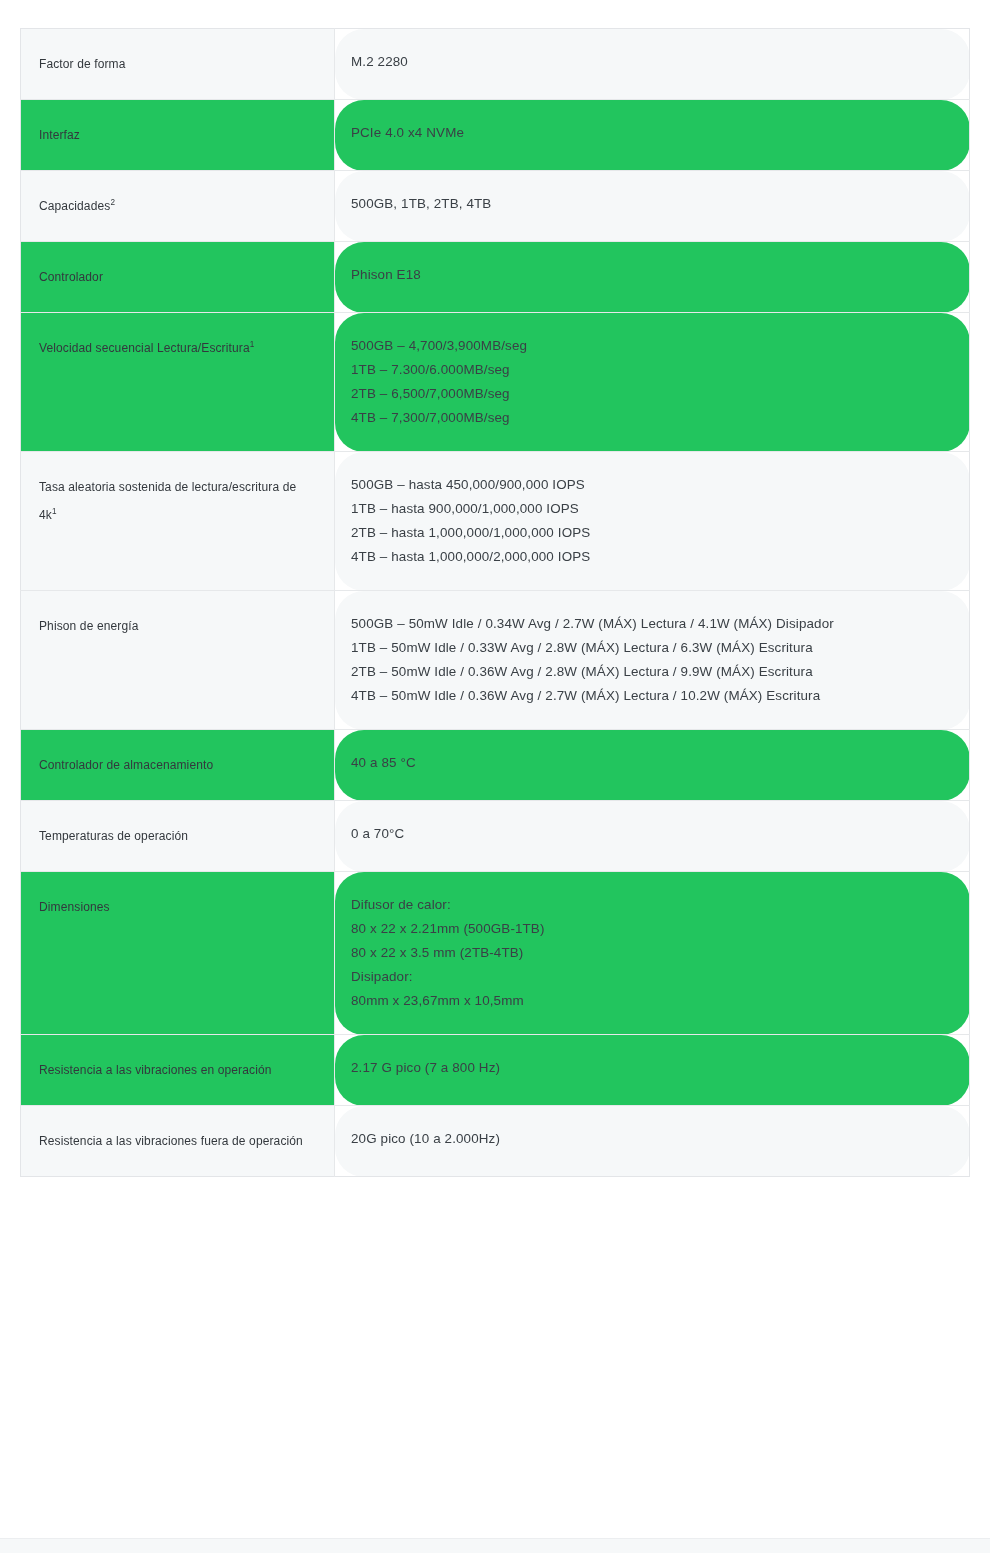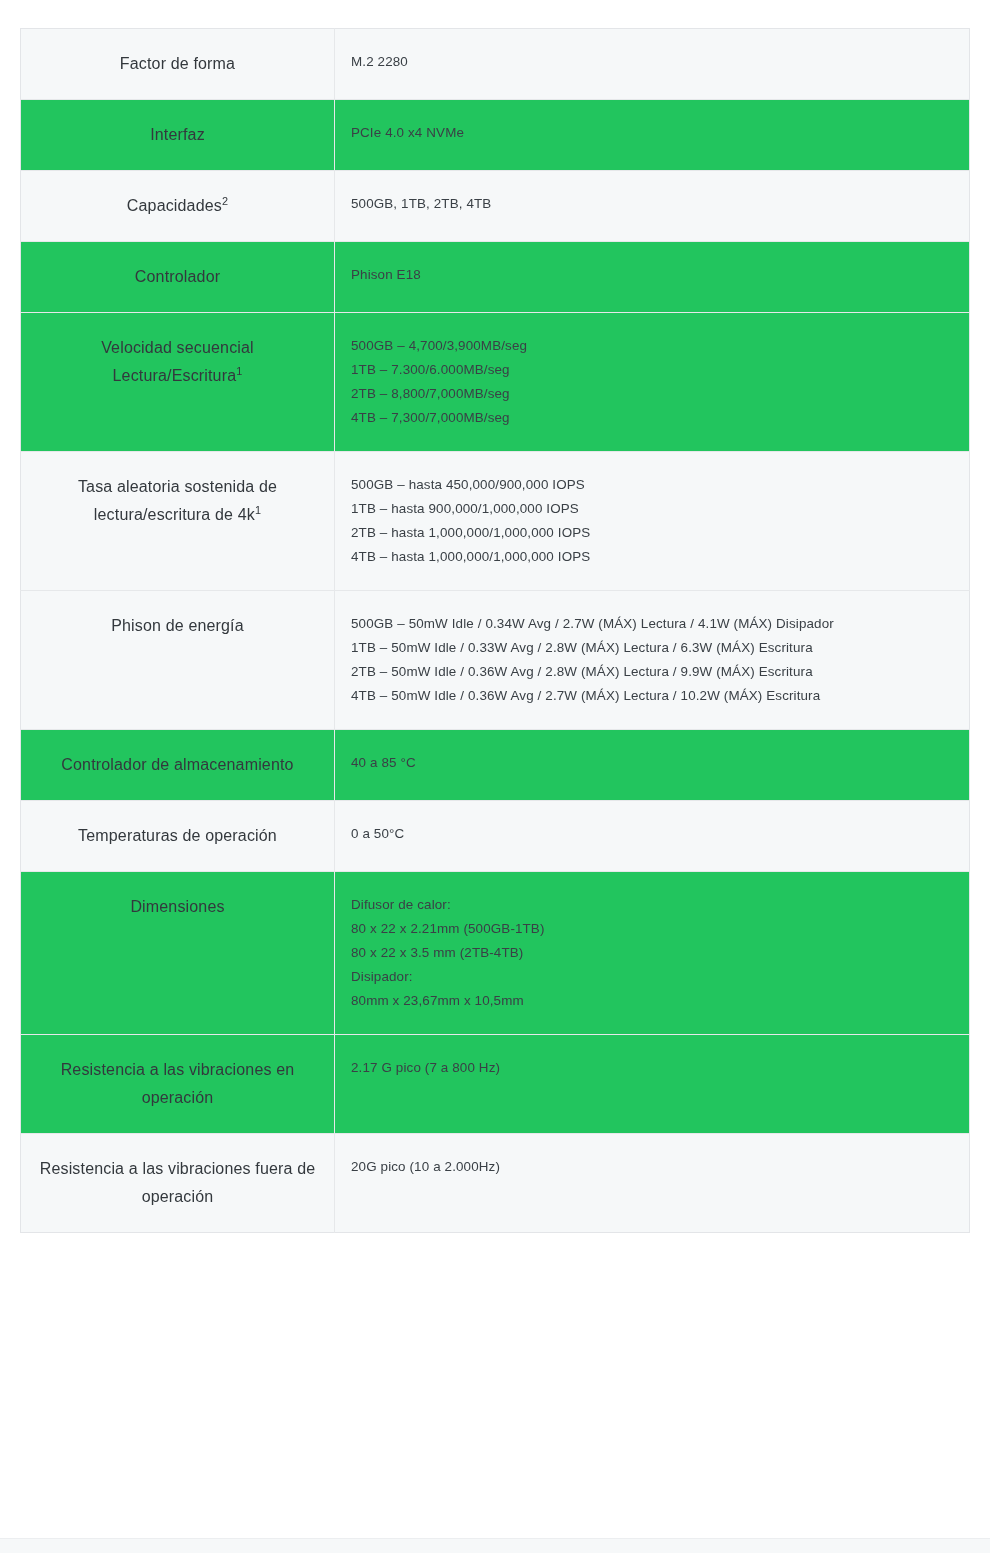--- a/index.html
+++ b/index.html
@@ -55,29 +55,29 @@
   table.spec-table tr.spec-row:last-child td {
     border-bottom: none;
   }
 
   td.spec-label {
     width: 313px;
     border-right: 1px solid #e6e8ea;
   }
   td.spec-value {
     width: 634px;
+    border-radius: 29px;
   }
 
   .label-inner {
     padding: 21px 18px 21px 18px;
-    font-size: 16px;
+    font-size: 12px;
     line-height: 28px;
     color: #33383d;
     letter-spacing: 0.01em;
-    text-align: center;
   }
   .value-inner {
     padding: 21px 16px 21px 16px;
     font-size: 13.4px;
     line-height: 24px;
     color: #3a4046;
     letter-spacing: 0.01em;
   }
 
   .value-inner .vline {
@@ -151,35 +151,35 @@
             </td>
           </tr>
           <tr class="spec-row plain">
             <td class="spec-label">
               <div class="label-inner">Velocidad secuencial Lectura/Escritura<sup class="fn">1</sup></div>
             </td>
             <td class="spec-value">
               <div class="value-inner">
                 <span class="vline">500GB – 4,700/3,900MB/seg</span>
                 <span class="vline">1TB – 7.300/6.000MB/seg</span>
-                <span class="vline">2TB – 8,800/7,000MB/seg</span>
+                <span class="vline">2TB – 6,500/7,000MB/seg</span>
                 <span class="vline">4TB – 7,300/7,000MB/seg</span>
               </div>
             </td>
           </tr>
           <tr class="spec-row shaded">
             <td class="spec-label">
               <div class="label-inner">Tasa aleatoria sostenida de lectura/escritura de 4k<sup class="fn">1</sup></div>
             </td>
             <td class="spec-value">
               <div class="value-inner">
                 <span class="vline">500GB – hasta 450,000/900,000 IOPS</span>
                 <span class="vline">1TB – hasta 900,000/1,000,000 IOPS</span>
                 <span class="vline">2TB – hasta 1,000,000/1,000,000 IOPS</span>
-                <span class="vline">4TB – hasta 1,000,000/1,000,000 IOPS</span>
+                <span class="vline">4TB – hasta 1,000,000/2,000,000 IOPS</span>
               </div>
             </td>
           </tr>
           <tr class="spec-row shaded">
             <td class="spec-label">
               <div class="label-inner">Phison de energía</div>
             </td>
             <td class="spec-value">
               <div class="value-inner">
                 <span class="vline">500GB – 50mW Idle / 0.34W Avg / 2.7W (MÁX) Lectura / 4.1W (MÁX) Disipador</span>
@@ -198,21 +198,21 @@
                 <span class="vline">40 a 85 °C</span>
               </div>
             </td>
           </tr>
           <tr class="spec-row shaded">
             <td class="spec-label">
               <div class="label-inner">Temperaturas de operación</div>
             </td>
             <td class="spec-value">
               <div class="value-inner">
-                <span class="vline">0 a 50°C</span>
+                <span class="vline">0 a 70°C</span>
               </div>
             </td>
           </tr>
           <tr class="spec-row plain">
             <td class="spec-label">
               <div class="label-inner">Dimensiones</div>
             </td>
             <td class="spec-value">
               <div class="value-inner">
                 <span class="vline">Difusor de calor:</span>

